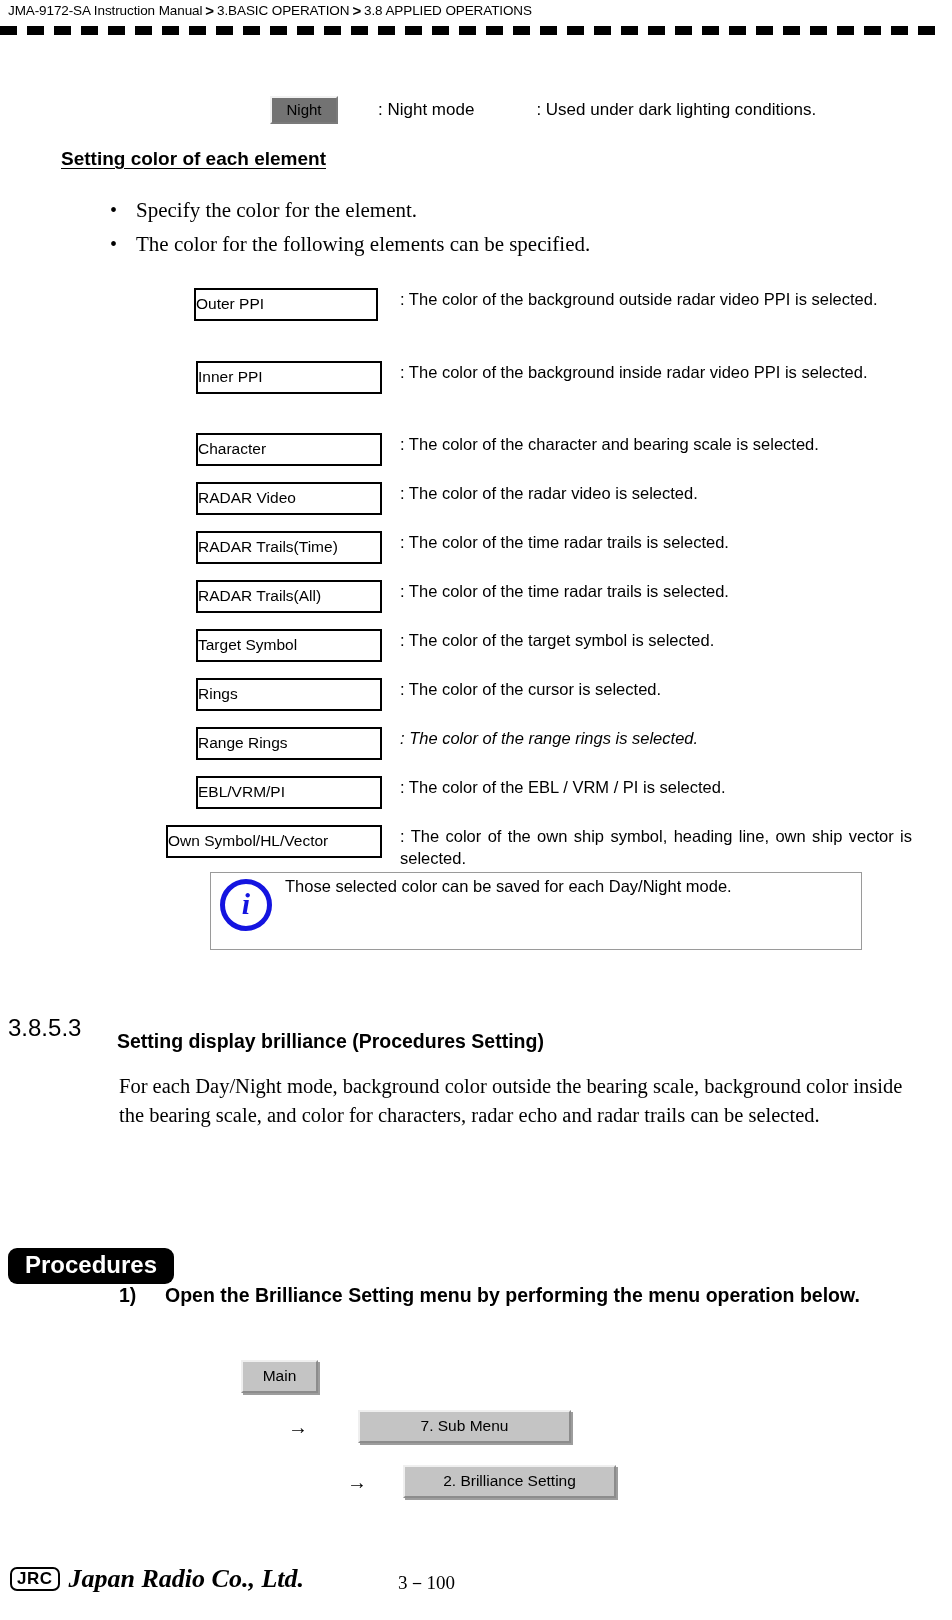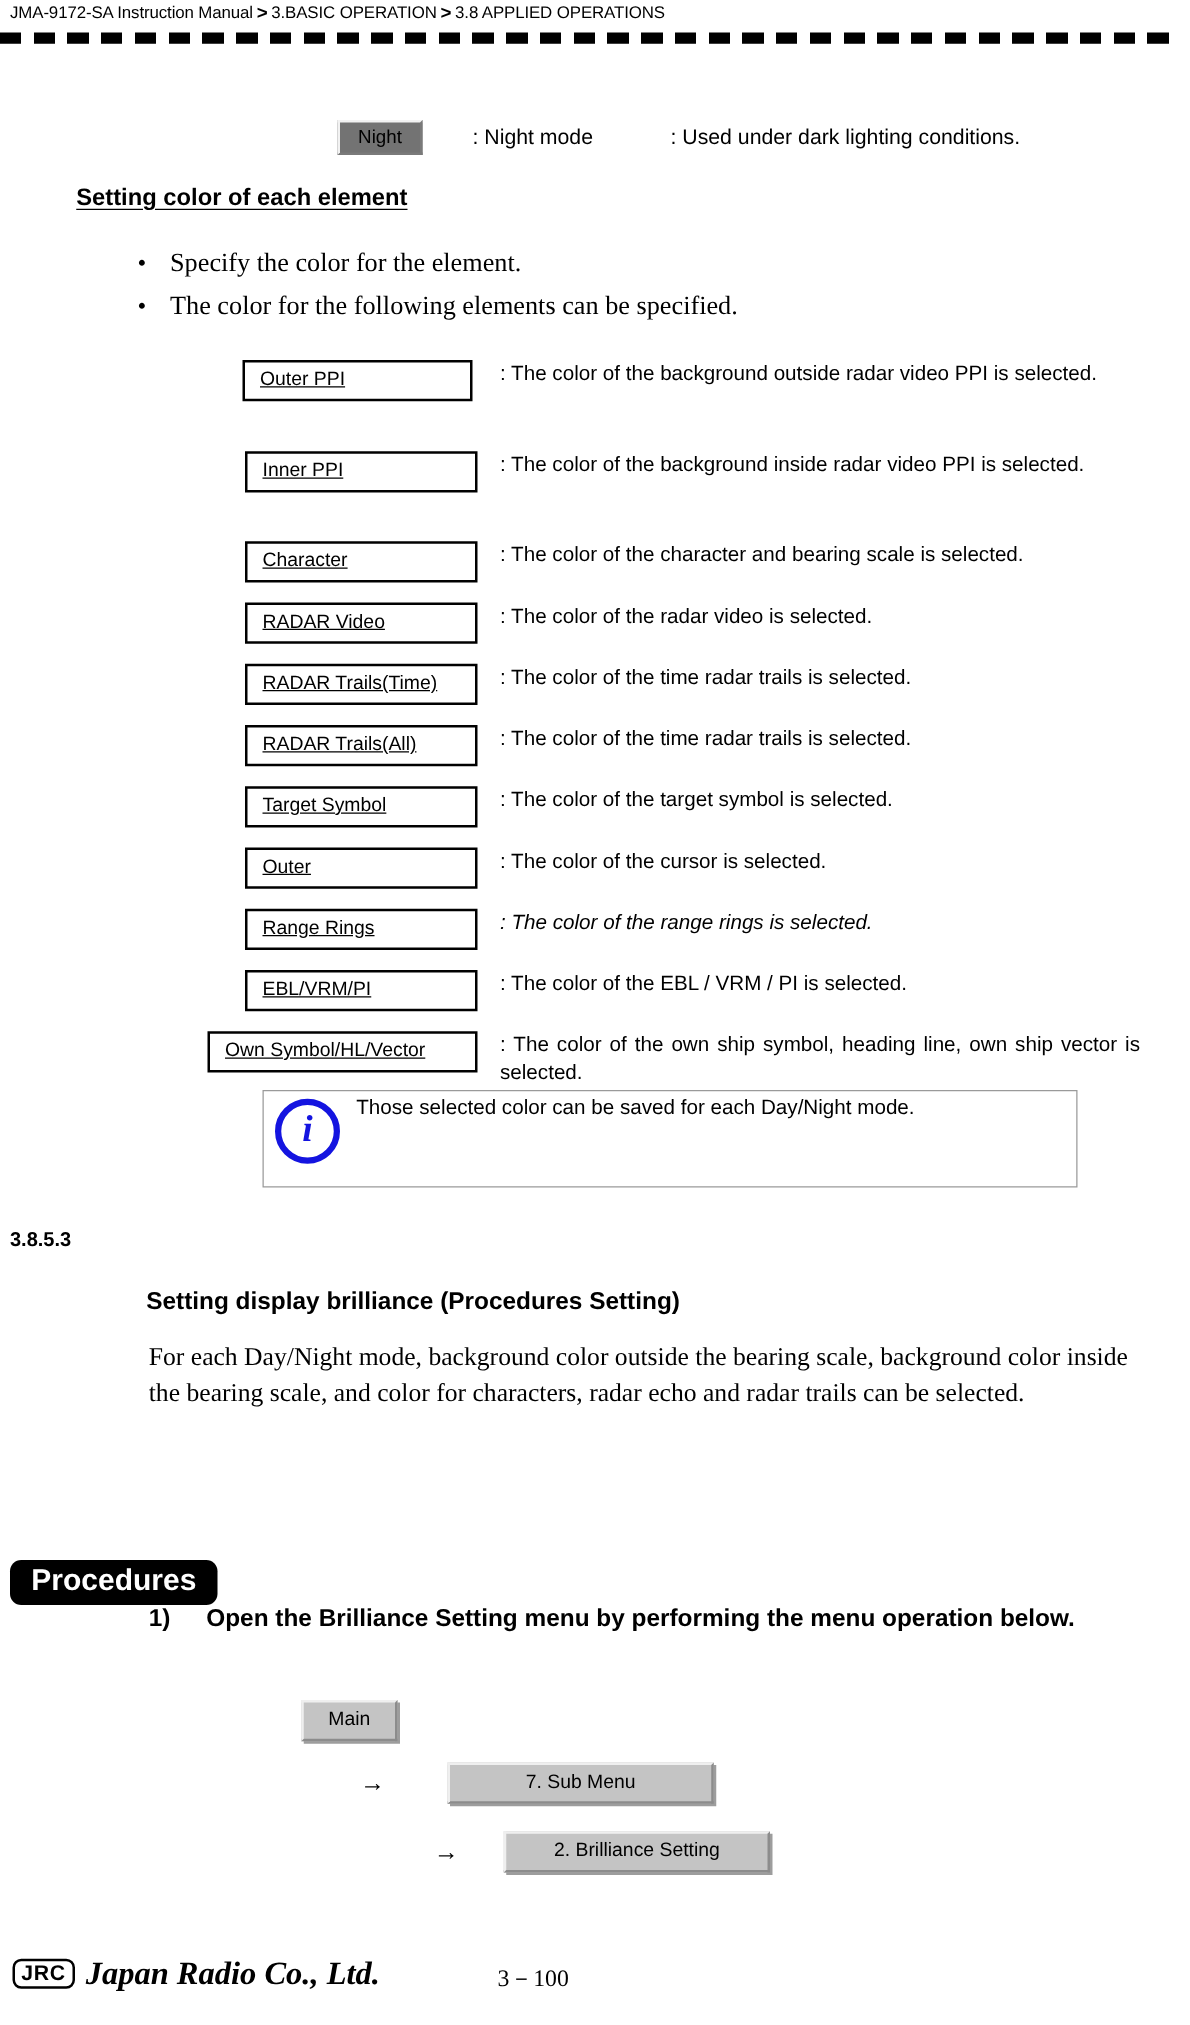--- a/index.html
+++ b/index.html
@@ -118,24 +118,23 @@
     position: relative;
     margin-bottom: 9px;
   }
   .elem-box {
     position: absolute;
     top: 0;
     border: 2px solid #000;
     background: #ffffff;
     font-size: 15.5px;
     line-height: 1;
-    padding: 6px 0 7px 12px;
+    padding: 6px 0 7px 0;
     box-sizing: border-box;
     white-space: nowrap;
-    text-decoration: underline;
   }
   .elem-desc {
     font-size: 16.5px;
     line-height: 1.35;
     box-sizing: border-box;
   }
   .elem-desc.just { text-align: justify; text-align-last: left; }
 
   
   .note-box {
@@ -175,23 +174,23 @@
     left: 74px;
     top: 4px;
     font-size: 16.5px;
     white-space: nowrap;
   }
 
   
   .sec-num {
     position: absolute;
     left: 8px;
-    top: 984px;
-    font-size: 16px;
-    font-weight: bold;
+    top: 1014px;
+    font-size: 24px;
+    font-weight: normal;
   }
   .sec-title {
     position: absolute;
     left: 117px;
     top: 1030px;
     font-size: 19.5px;
     font-weight: bold;
   }
   .sec-body {
     position: absolute;
@@ -341,21 +340,21 @@
     <span class="elem-box" style="left:196px; width:186px;">RADAR Trails(All)</span>
     <div class="elem-desc" style="margin-left:400px; width:540px;">: The color of the time radar trails is selected.</div>
   </div>
 
   <div class="elem-row" style="height:40px;">
     <span class="elem-box" style="left:196px; width:186px;">Target Symbol</span>
     <div class="elem-desc" style="margin-left:400px; width:540px;">: The color of the target symbol is selected.</div>
   </div>
 
   <div class="elem-row" style="height:40px;">
-    <span class="elem-box" style="left:196px; width:186px;">Outer</span>
+    <span class="elem-box" style="left:196px; width:186px;">Rings</span>
     <div class="elem-desc" style="margin-left:400px; width:540px;">: The color of the cursor is selected.</div>
   </div>
 
   <div class="elem-row" style="height:40px;">
     <span class="elem-box" style="left:196px; width:186px;">Range Rings</span>
     <div class="elem-desc" style="margin-left:400px; width:540px;font-style:italic;">: The color of the range rings is selected.</div>
   </div>
 
   <div class="elem-row" style="height:40px;">
     <span class="elem-box" style="left:196px; width:186px;">EBL/VRM/PI</span>

